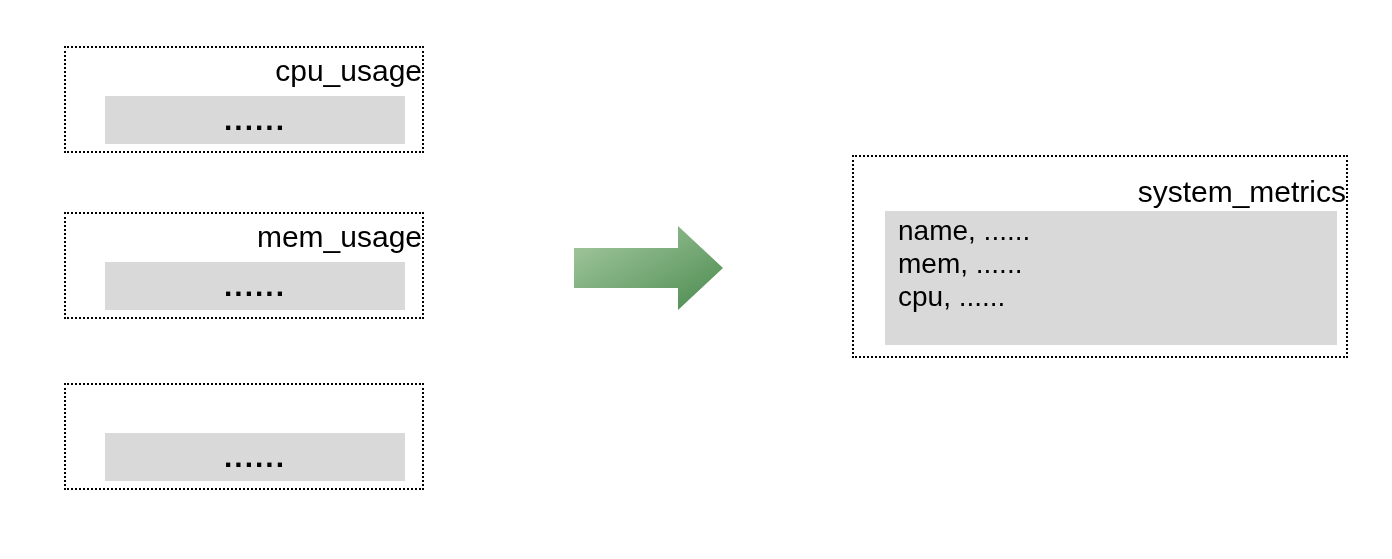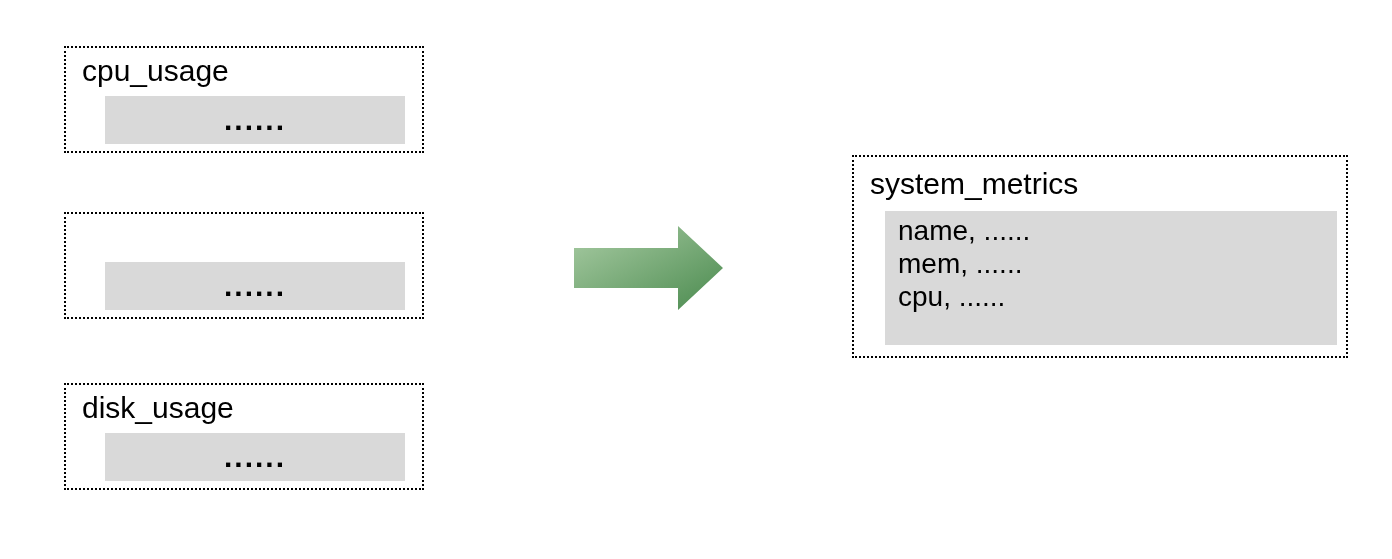--- a/index.html
+++ b/index.html
@@ -28,20 +28,21 @@
     height: 107px;
   }
   .src-box.b1 { top: 46px; }
   .src-box.b2 { top: 212px; }
   .src-box.b3 { top: 383px; }
   .table-title {
     margin: 5px 0 0 16px;
     font-size: 30px;
     line-height: 36px;
     white-space: nowrap;
+    text-align: right;
   }
   .src-bar {
     position: absolute;
     left: 39px;
     top: 48px;
     width: 300px;
     height: 48px;
     background: var(--gray, #d9d9d9);
     display: flex;
     align-items: center;
@@ -50,21 +51,21 @@
     font-weight: bold;
     letter-spacing: 2px;
   }
   .target-box {
     left: 852px;
     top: 155px;
     width: 496px;
     height: 203px;
   }
   .target-title {
-    margin: 9px 0 0 16px;
+    margin: 17px 0 0 16px;
   }
   .target-body {
     position: absolute;
     left: 31px;
     top: 54px;
     width: 452px;
     height: 134px;
     box-sizing: border-box;
     background: var(--gray, #d9d9d9);
     padding: 3px 0 16px 13px;
@@ -84,25 +85,25 @@
 <body>
 
 <div id="canvas">
 
   <div class="table-box src-box b1">
     <div class="table-title">cpu_usage</div>
     <div class="src-bar">......</div>
   </div>
 
   <div class="table-box src-box b2">
+    <div class="table-title">mem_usage</div>
     <div class="src-bar">......</div>
   </div>
 
   <div class="table-box src-box b3">
-    <div class="table-title">disk_usage</div>
     <div class="src-bar">......</div>
   </div>
 
   <div class="arrow-wrap">
     <svg width="150" height="85" viewBox="0 0 150 85" xmlns="http://www.w3.org/2000/svg" aria-hidden="true">
       <defs>
         <linearGradient id="arrowGrad" x1="0" y1="0" x2="1" y2="1">
           <stop id="gstop1" offset="0" stop-color="#a9cca4"></stop>
           <stop id="gstop2" offset="1" stop-color="#4a8a4e"></stop>
         </linearGradient>

